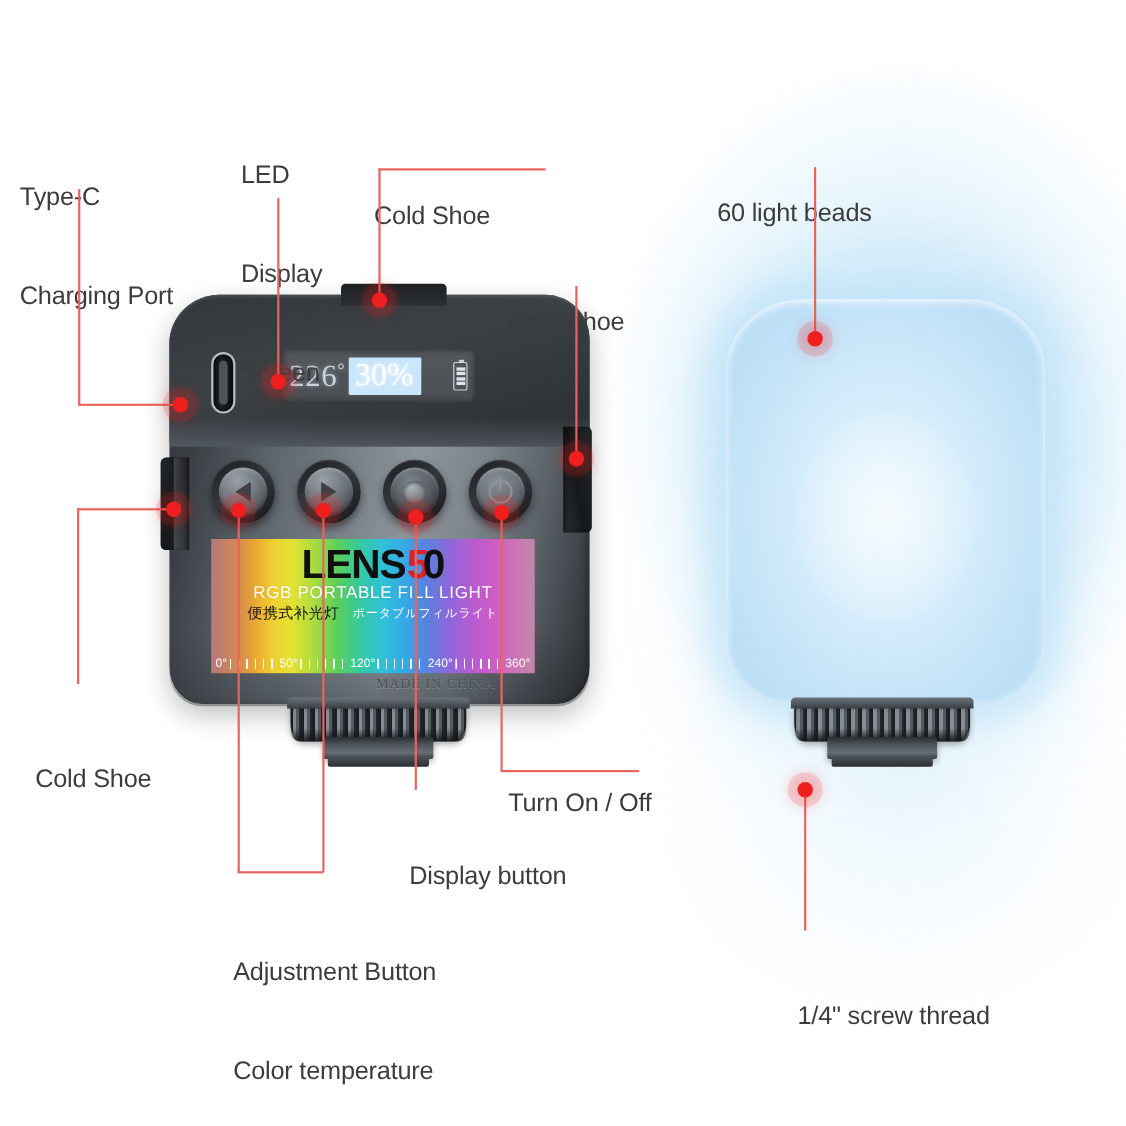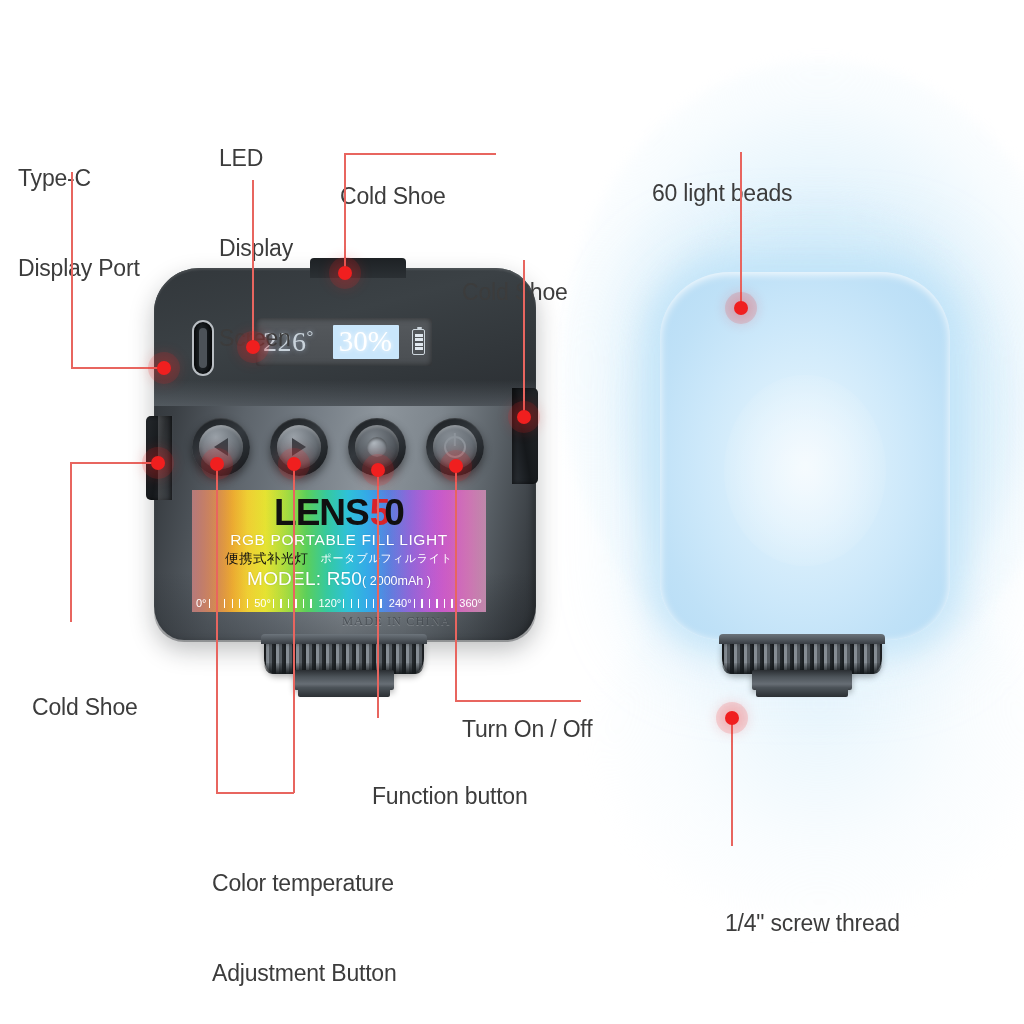--- a/index.html
+++ b/index.html
@@ -179,21 +179,21 @@
   #screen-angle {
     color: #c9d3db;
     font-family: "Liberation Serif", serif;
     font-size: 28px;
     line-height: 1;
     letter-spacing: 0.5px;
     text-shadow: 0 0 5px rgba(200,225,255,0.5);
   }
   #screen-angle .deg { font-size: 17px; vertical-align: 9px; }
   #screen-pct-box {
-    margin-left: 19px;
+    margin-left: 3px;
     background: #c9e6fb;
     padding: 2px 7px 3px 6px;
     border-radius: 1px;
     display: flex; align-items: center;
   }
   #screen-pct {
     color: #ffffff;
     font-family: "Liberation Serif", serif;
     font-size: 29px;
     line-height: 1;
@@ -498,24 +498,20 @@
       <div id="label-inner">
         <div id="brand">
           <span>LENS</span>
             <span class="five">5</span>
             <span>0</span>
         </div>
         <div id="tagline-en">RGB PORTABLE FILL LIGHT</div>
         <div>
           <span id="tagline-cn">便携式补光灯</span><span id="tagline-jp">ポータブルフィルライト</span>
         </div>
-        <div id="model-row">
-          <span>MODEL:</span>
-          <span>R50</span><span class="mah">( 2000mAh )</span>
-        </div>
       </div>
       <div id="scale-row">
         <span>0°</span>
         <span class="ticks"></span>
         <span>50°</span>
         <span class="ticks"></span>
         <span>120°</span>
         <span class="ticks"></span>
         <span>240°</span>
         <span class="ticks"></span>
@@ -536,21 +532,21 @@
     <div id="light-panel"></div>
     <div class="mount" style="left:62px; top:368px;">
       <div class="knurl"></div>
       <div class="collar"></div>
       <div class="plate"></div>
     </div>
   </div>
 
   <div class="anno" style="left:18px; top:103px;">
     <div>Type-C</div>
-    <div>Display Port</div>
+    <div>Charging Port</div>
   </div>
   <div class="lead lead-v" style="left:71px; top:172px; height:196px;"></div>
   <div class="lead lead-h" style="left:71px; top:367px; width:93px;"></div>
   <div class="dot" style="left:164px; top:368px;"></div>
 
   <div class="anno" style="left:219px; top:83px;">
     <div>LED</div>
     <div>Display</div>
     <div>Screen</div>
   </div>
@@ -584,28 +580,28 @@
   <div class="dot" style="left:740.8px; top:308px;"></div>
 
   <div class="anno" style="left:462px; top:654px;">
     <div>Turn On / Off</div>
   </div>
   <div class="lead lead-h" style="left:455px; top:700px; width:126px;"></div>
   <div class="lead lead-v" style="left:455px; top:466px; height:234px;"></div>
   <div class="dot" style="left:455.8px; top:466px;"></div>
 
   <div class="anno" style="left:372px; top:721px;">
-    <div>Function button</div>
+    <div>Display button</div>
   </div>
   <div class="lead lead-v" style="left:377px; top:470px; height:248px;"></div>
   <div class="dot" style="left:377.8px; top:470px;"></div>
 
   <div class="anno" style="left:212px; top:808px;">
+    <div>Adjustment Button</div>
     <div>Color temperature</div>
-    <div>Adjustment Button</div>
   </div>
   <div class="lead lead-v" style="left:216px; top:464px; height:329px;"></div>
   <div class="lead lead-v" style="left:293px; top:464px; height:329px;"></div>
   <div class="lead lead-h" style="left:216px; top:792px; width:78px;"></div>
   <div class="dot" style="left:216.8px; top:464px;"></div>
   <div class="dot" style="left:293.8px; top:464px;"></div>
 
   <div class="anno" style="left:725px; top:848px;">
     <div>1/4" screw thread</div>
   </div>

